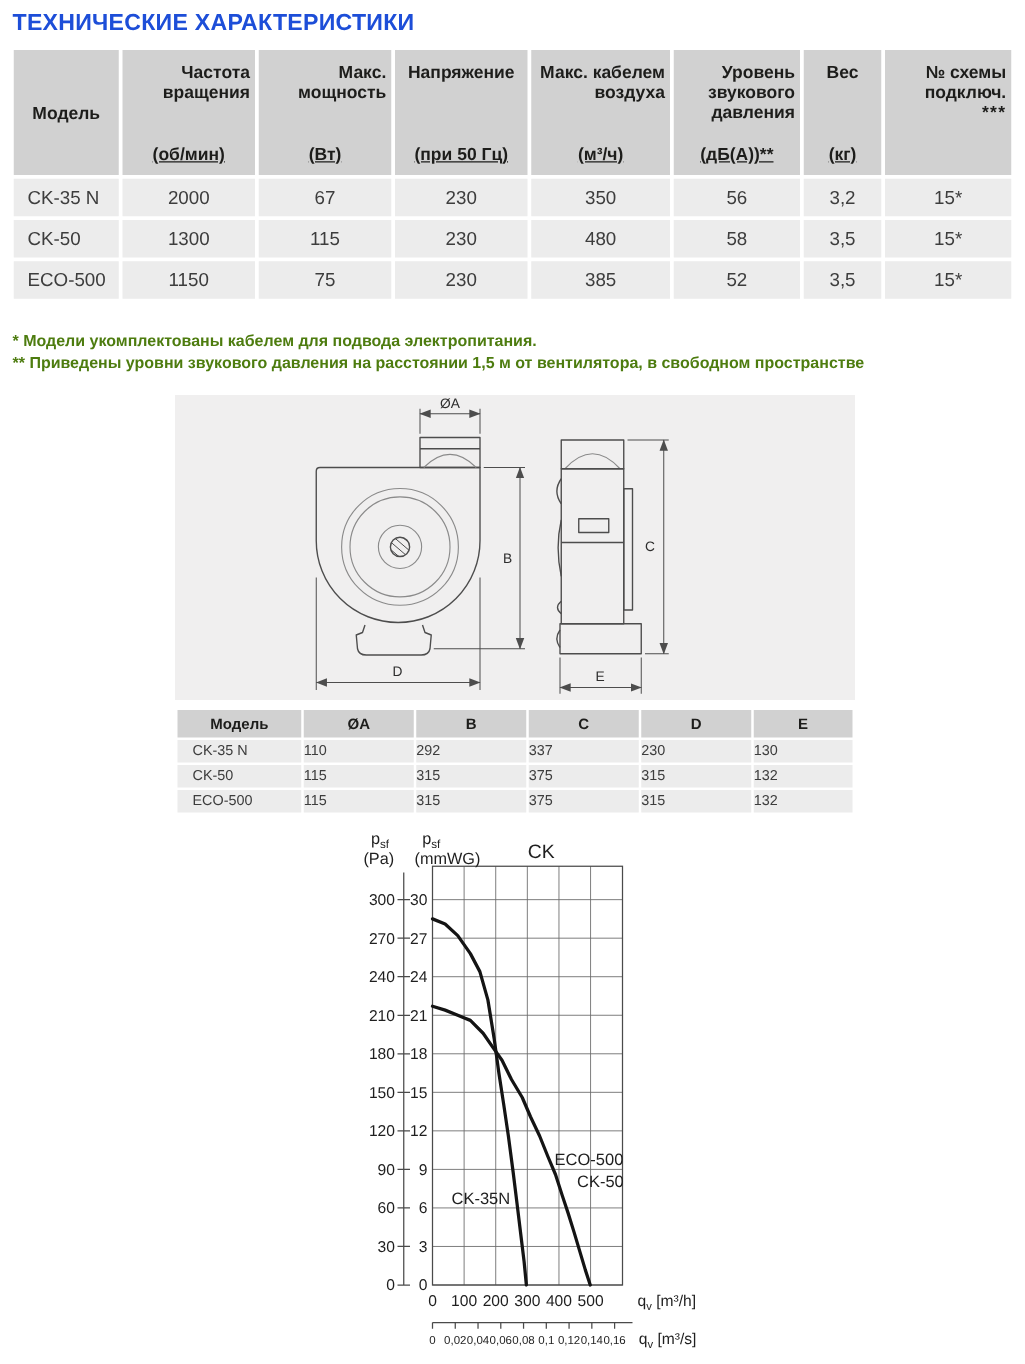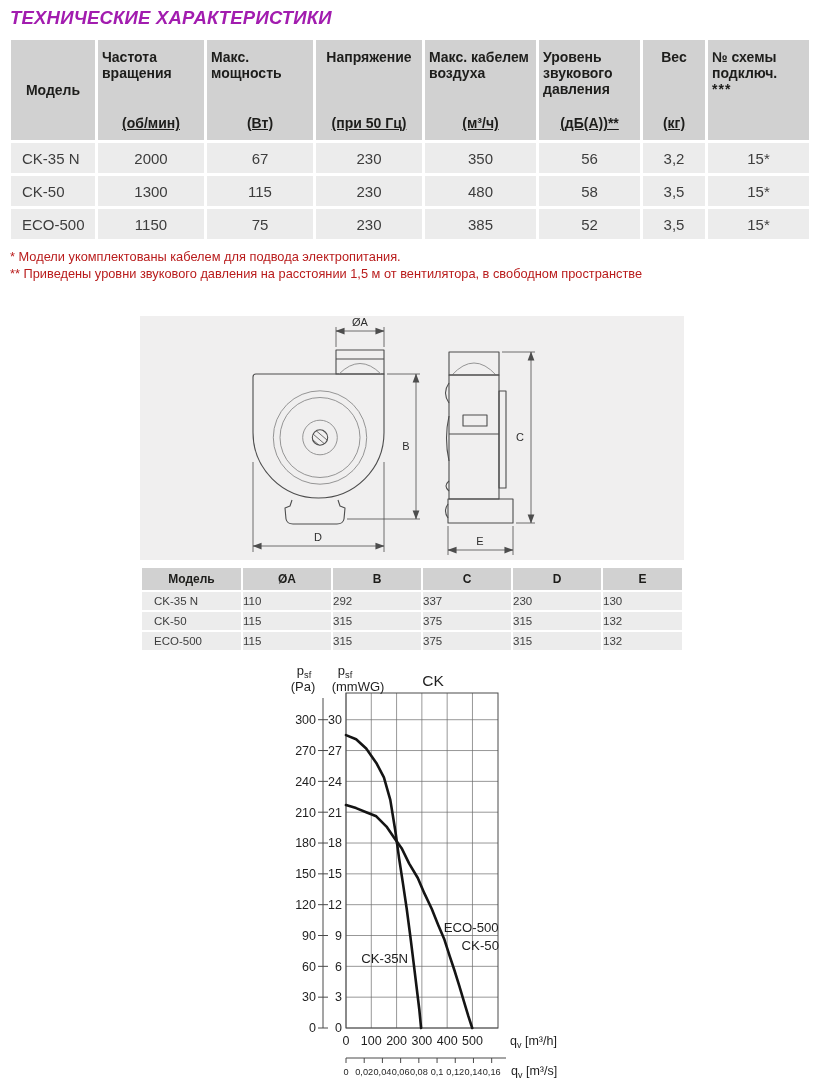--- a/index.html
+++ b/index.html
@@ -6,46 +6,46 @@
   html,body { background:#fff; }
   body {
     width:820px; height:1091px; position:relative; overflow:hidden;
     font-family:"Liberation Sans", sans-serif; color:#1d1d1b;
   }
   .abs { position:absolute; }
 
   
   #page-title {
     left:10px; top:7px; font-size:18.5px; font-weight:bold;
-    letter-spacing:.2px; color:#a21caf;font-style:italic;
+    letter-spacing:.2px; color:#1d4ed8;
   }
 
   
   table.datatable {
     border-collapse:separate; table-layout:fixed; background:#fff;
   }
   #spec-table { left:8px; top:37px; width:804px; border-spacing:3px; }
   #spec-table th {
     background:#d1d1d1; height:100px; vertical-align:top;
     font-size:14px; font-weight:bold; color:#1d1d1b; padding:9px 4px;
   }
   #spec-table td {
     background:#ececec; height:30px; text-align:center;
     font-size:15px; color:#3d3d3d;
   }
   #spec-table td.model { text-align:left; padding-left:11px; }
   .hcell { display:flex; flex-direction:column; height:100%;
-           justify-content:space-between; align-items:center; text-align:left; }
+           justify-content:space-between; align-items:center; text-align:right; }
   .hcell.center-v { justify-content:center; }
   .hcell .hunit { font-weight:bold;text-decoration:underline; }
   .hcell .hnote { letter-spacing:1px; }
 
   
-  #footnotes { left:10px; top:249px; width:760px; font-size:12.8px;
-               color:#b91c1c; line-height:16.5px; }
+  #footnotes { left:10px; top:265px; width:760px; font-size:12.8px;
+               color:#4d7c0f; line-height:16.5px;font-weight:bold; }
 
   
   #drawing-box { left:140px; top:316px; width:544px; height:244px; background:#f0efef; }
   #drawing-box svg { display:block; }
   .oline { fill:none; stroke:#4d4d4d; stroke-width:1.1; stroke-linejoin:round; }
   .oline-thin { fill:none; stroke:#8a8a8a; stroke-width:0.9; }
   .dimline { fill:none; stroke:#4d4d4d; stroke-width:0.8; }
   .dimtext { font-size:11px; fill:#2e2e2e; font-family:"Liberation Sans",sans-serif; }
 
   

